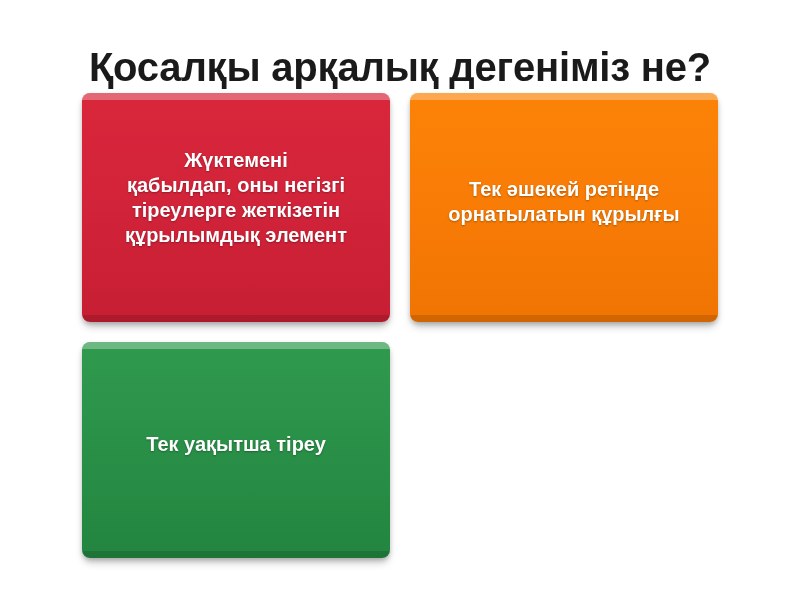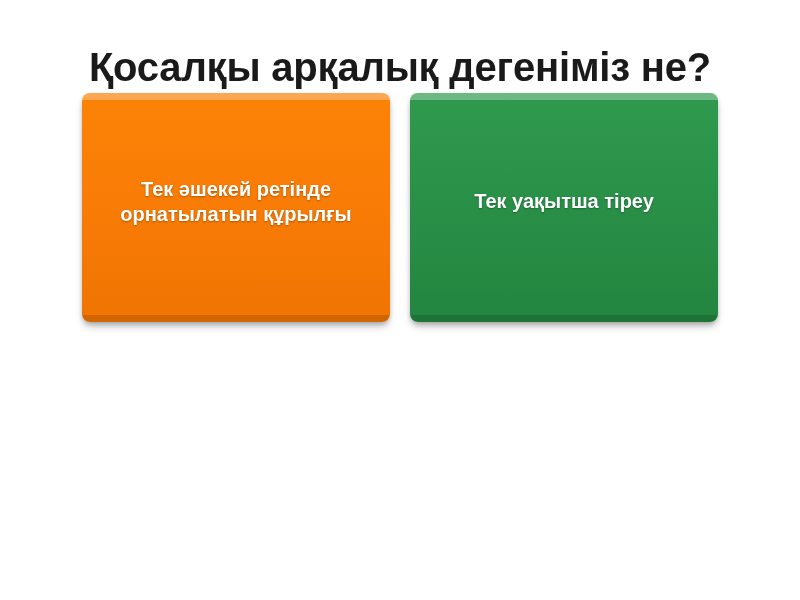--- a/index.html
+++ b/index.html
@@ -120,20 +120,26 @@
 </head>
 <body>
 
 <div id="quiz-screen">
 
   <div id="question-title">Қосалқы арқалық дегеніміз не?</div>
 
   <div id="answers-grid">
 
 
+    <div class="answer-card" id="answer-card-1">
+      <span class="answer-label">Жүктемені
+қабылдап, оны негізгі
+тіреулерге жеткізетін
+құрылымдық элемент</span>
+    </div>
 
     <div class="answer-card" id="answer-card-2">
       <span class="answer-label">Тек әшекей ретінде
 орнатылатын құрылғы</span>
     </div>
 
     <div class="answer-card" id="answer-card-3">
       <span class="answer-label">Тек уақытша тіреу</span>
     </div>
 

